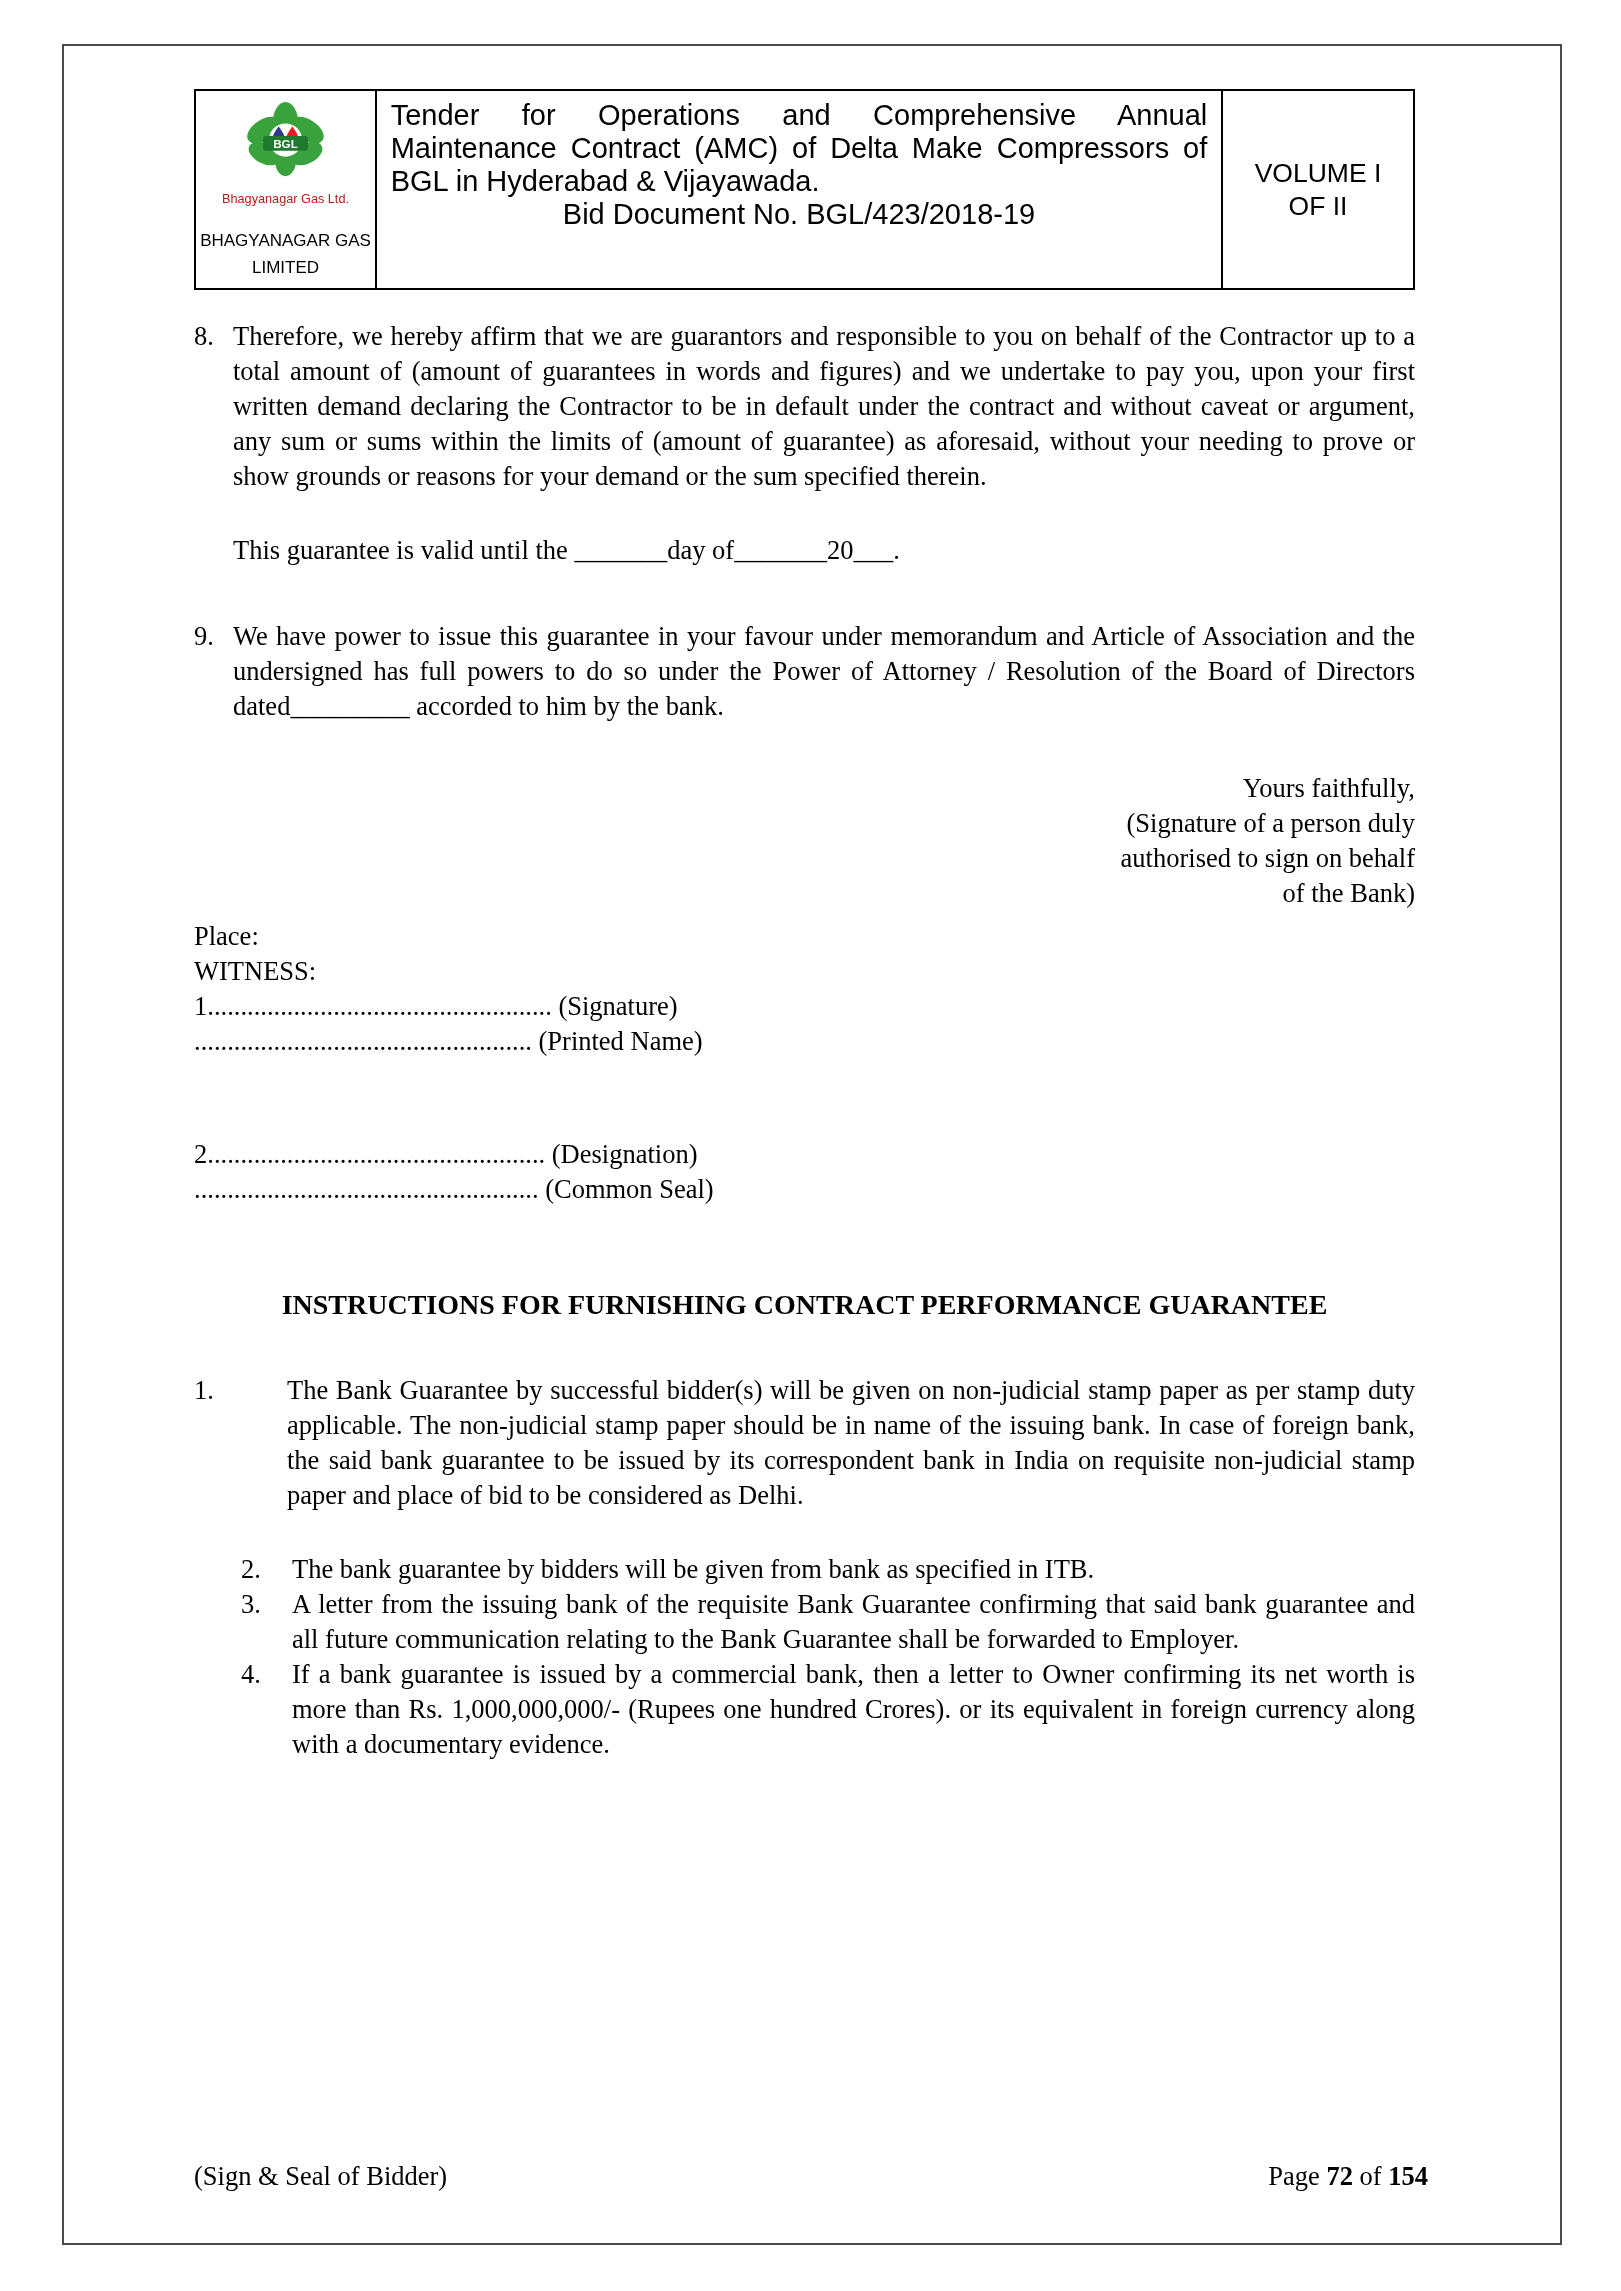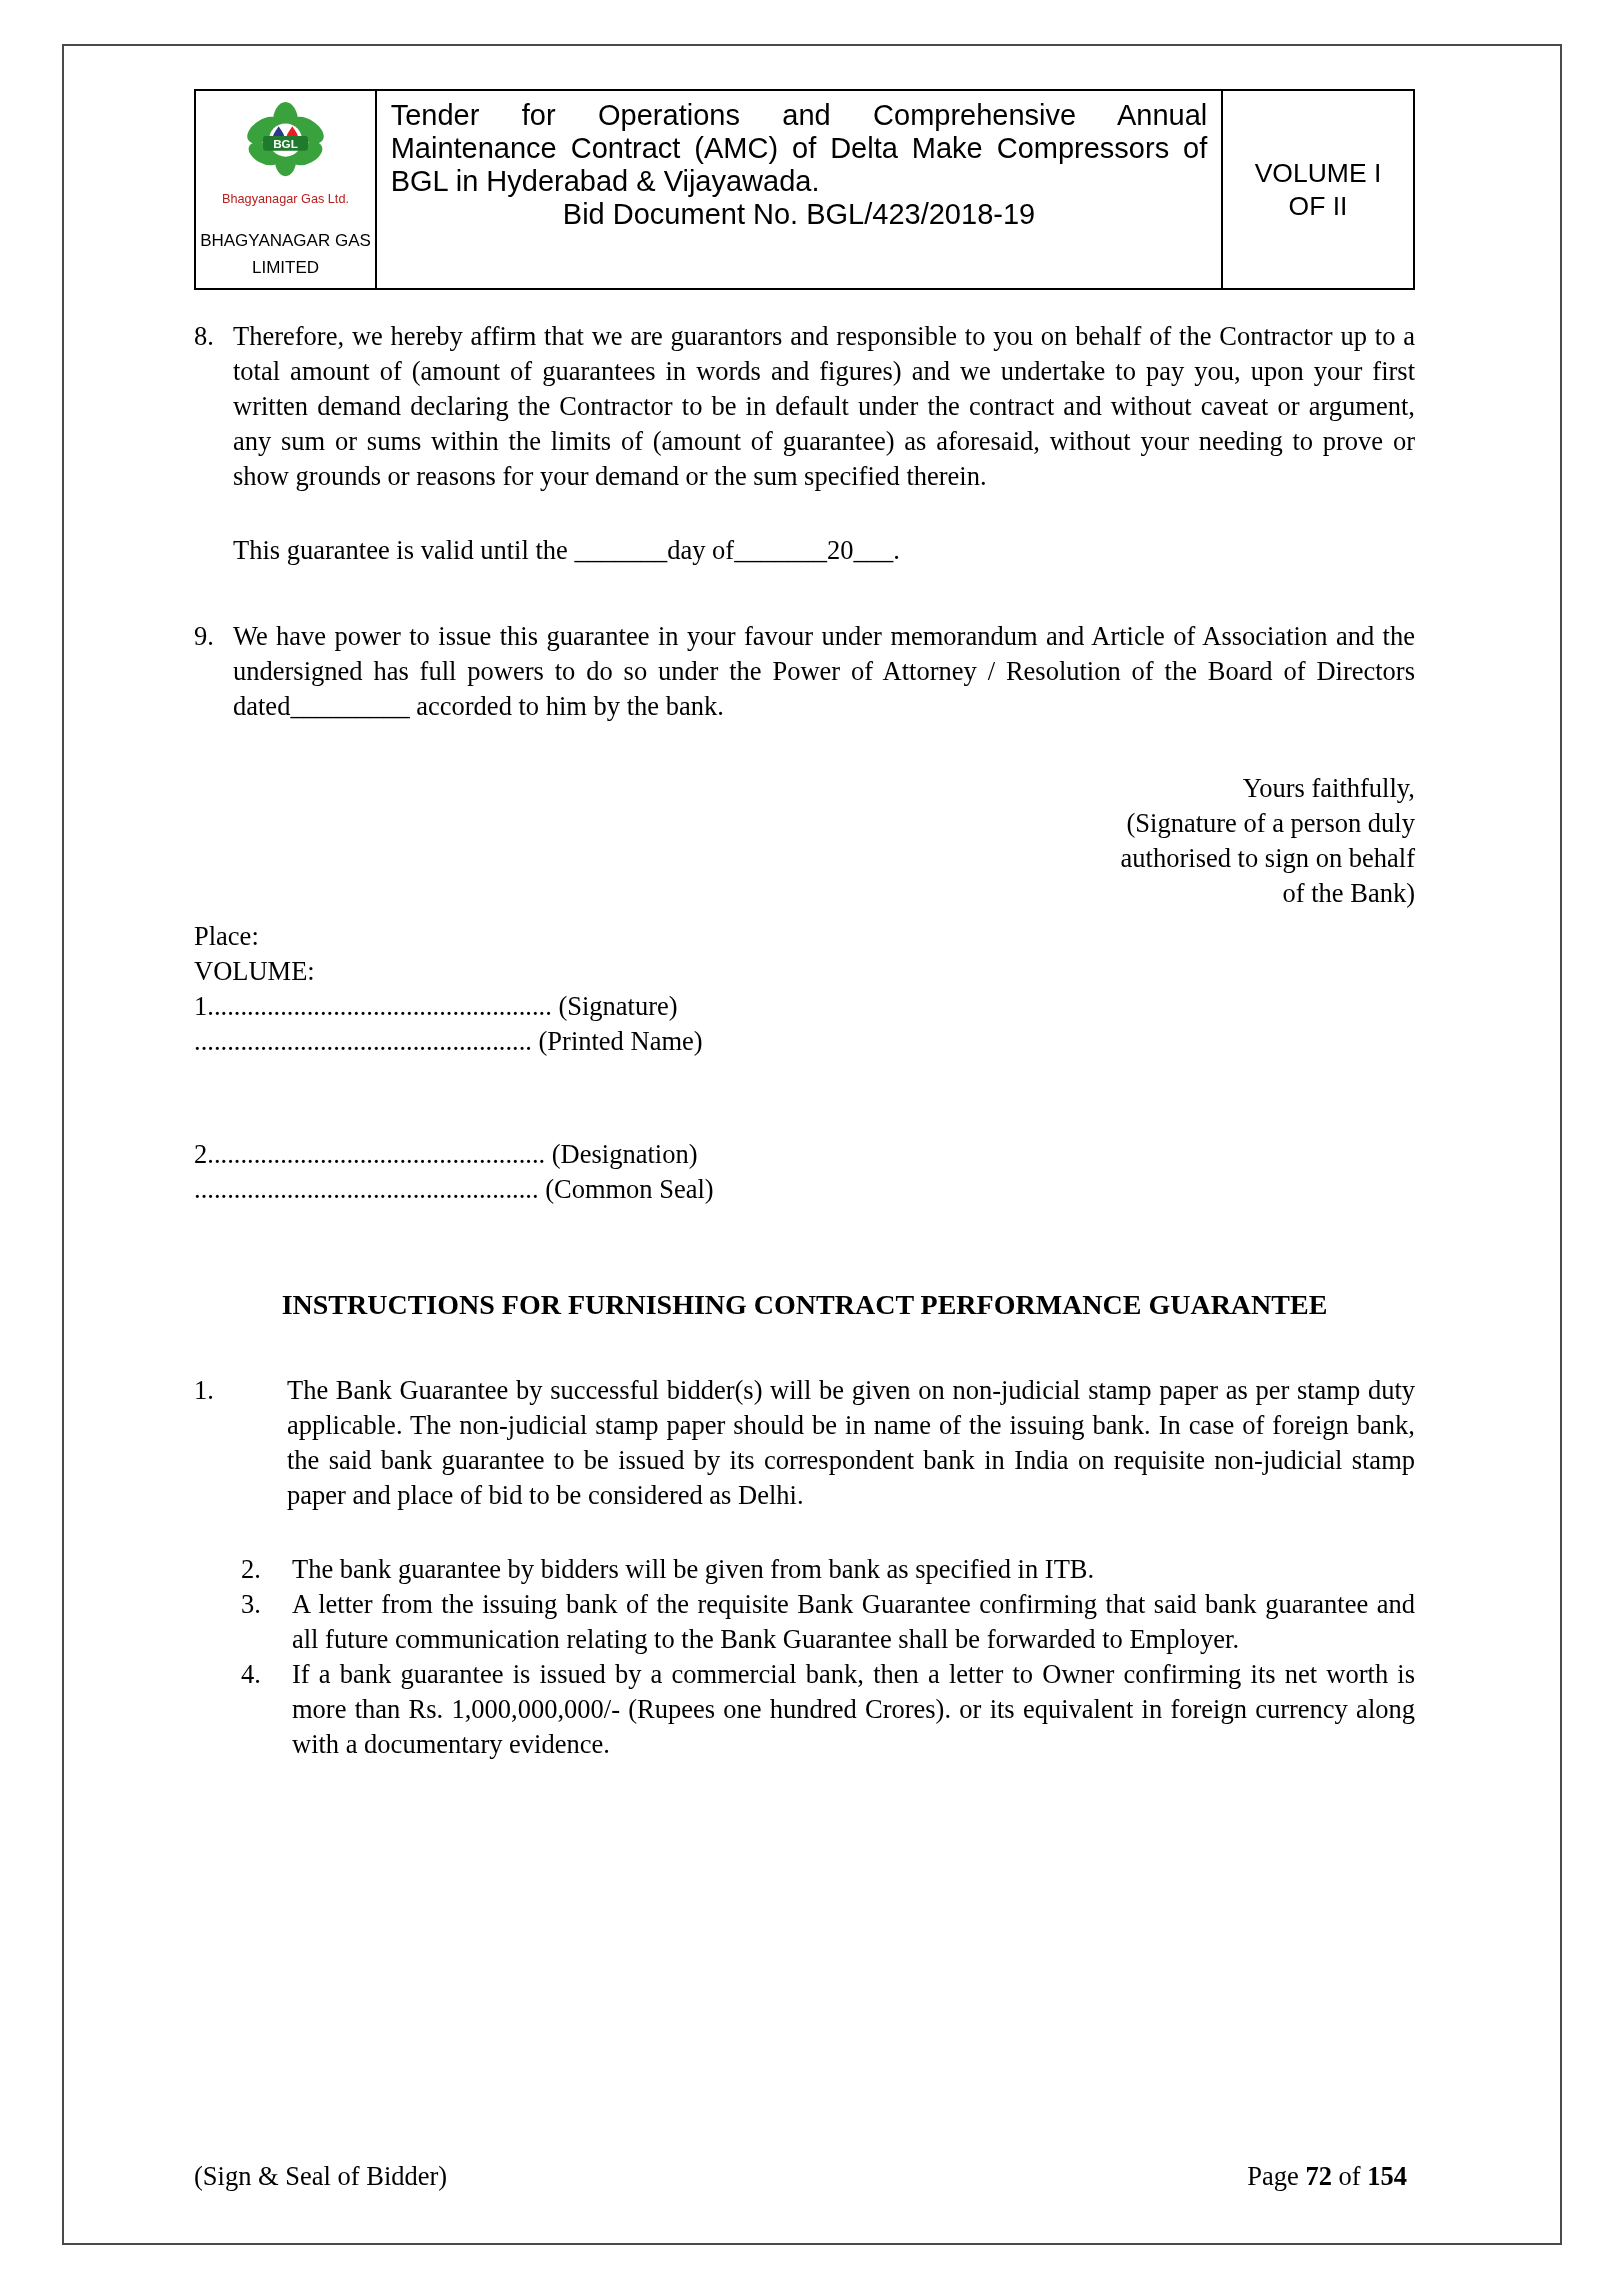--- a/index.html
+++ b/index.html
@@ -91,21 +91,21 @@
     font-size: 28px;
   }
   .instr1 { margin-top: 51px; }
   .sub-list { margin-top: 39px; }
   .sub { margin-left: 47px; }
   .sub .num { width: 51px; }
 
   .footer {
     position: absolute;
     left: 194px;
-    right: 214px;
+    right: 193px;
     bottom: 98px;
     display: flex;
     justify-content: space-between;
   }
   .footer b { font-weight: bold; }
 </style>
 </head>
 <body>
 
 <div class="page">
@@ -160,21 +160,21 @@
     </div>
 
     <div class="signoff">
       <div>Yours faithfully,</div>
       <div>(Signature of a person duly</div>
       <div>authorised to sign on behalf</div>
       <div>of the Bank)</div>
     </div>
 
     <div class="place-line">Place:</div>
-    <div>VOLUME:</div>
+    <div>WITNESS:</div>
     <div>1.................................................... (Signature)</div>
     <div>................................................... (Printed Name)</div>
     <div class="w2">2................................................... (Designation)</div>
     <div>.................................................... (Common Seal)</div>
 
     <div class="heading">INSTRUCTIONS FOR FURNISHING CONTRACT PERFORMANCE GUARANTEE</div>
 
     <div class="num-item instr1">
       <div class="num wide">1.</div>
       <div class="txt just">The Bank Guarantee by successful bidder(s) will be given on non-judicial stamp paper as per stamp duty applicable. The non-judicial stamp paper should be in name of the issuing bank. In case of foreign bank, the said bank guarantee to be issued by its correspondent bank in India on requisite non-judicial stamp paper and place of bid to be considered as Delhi.</div>

